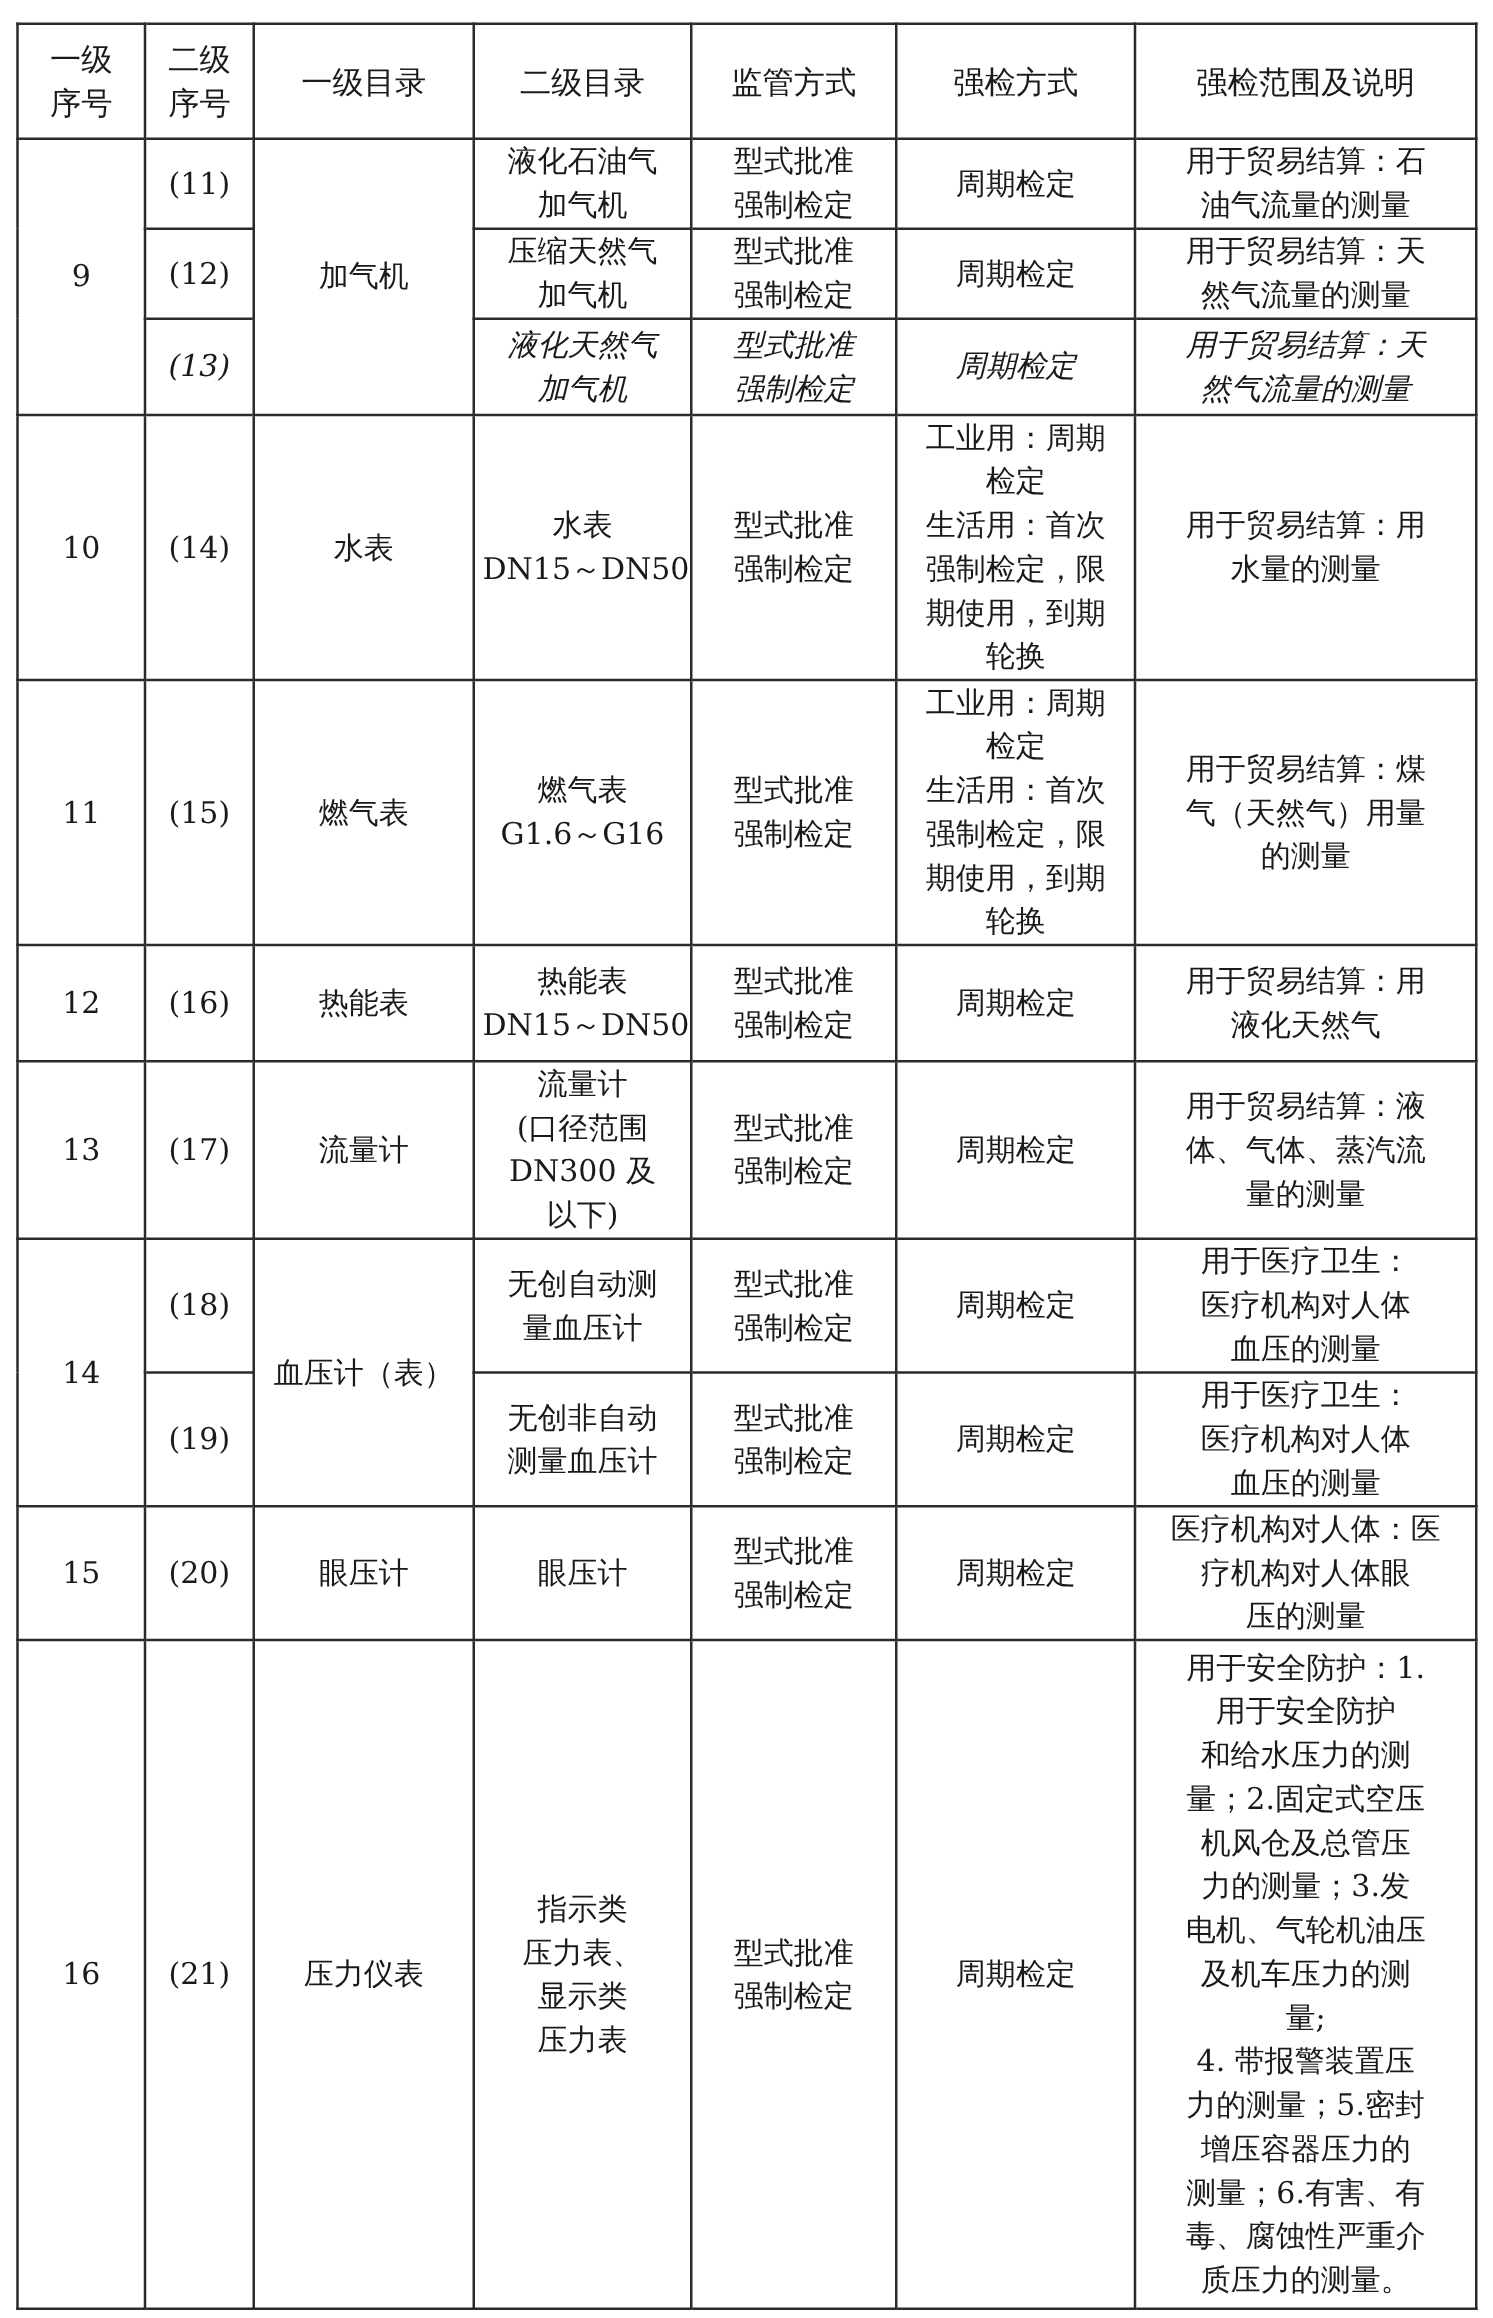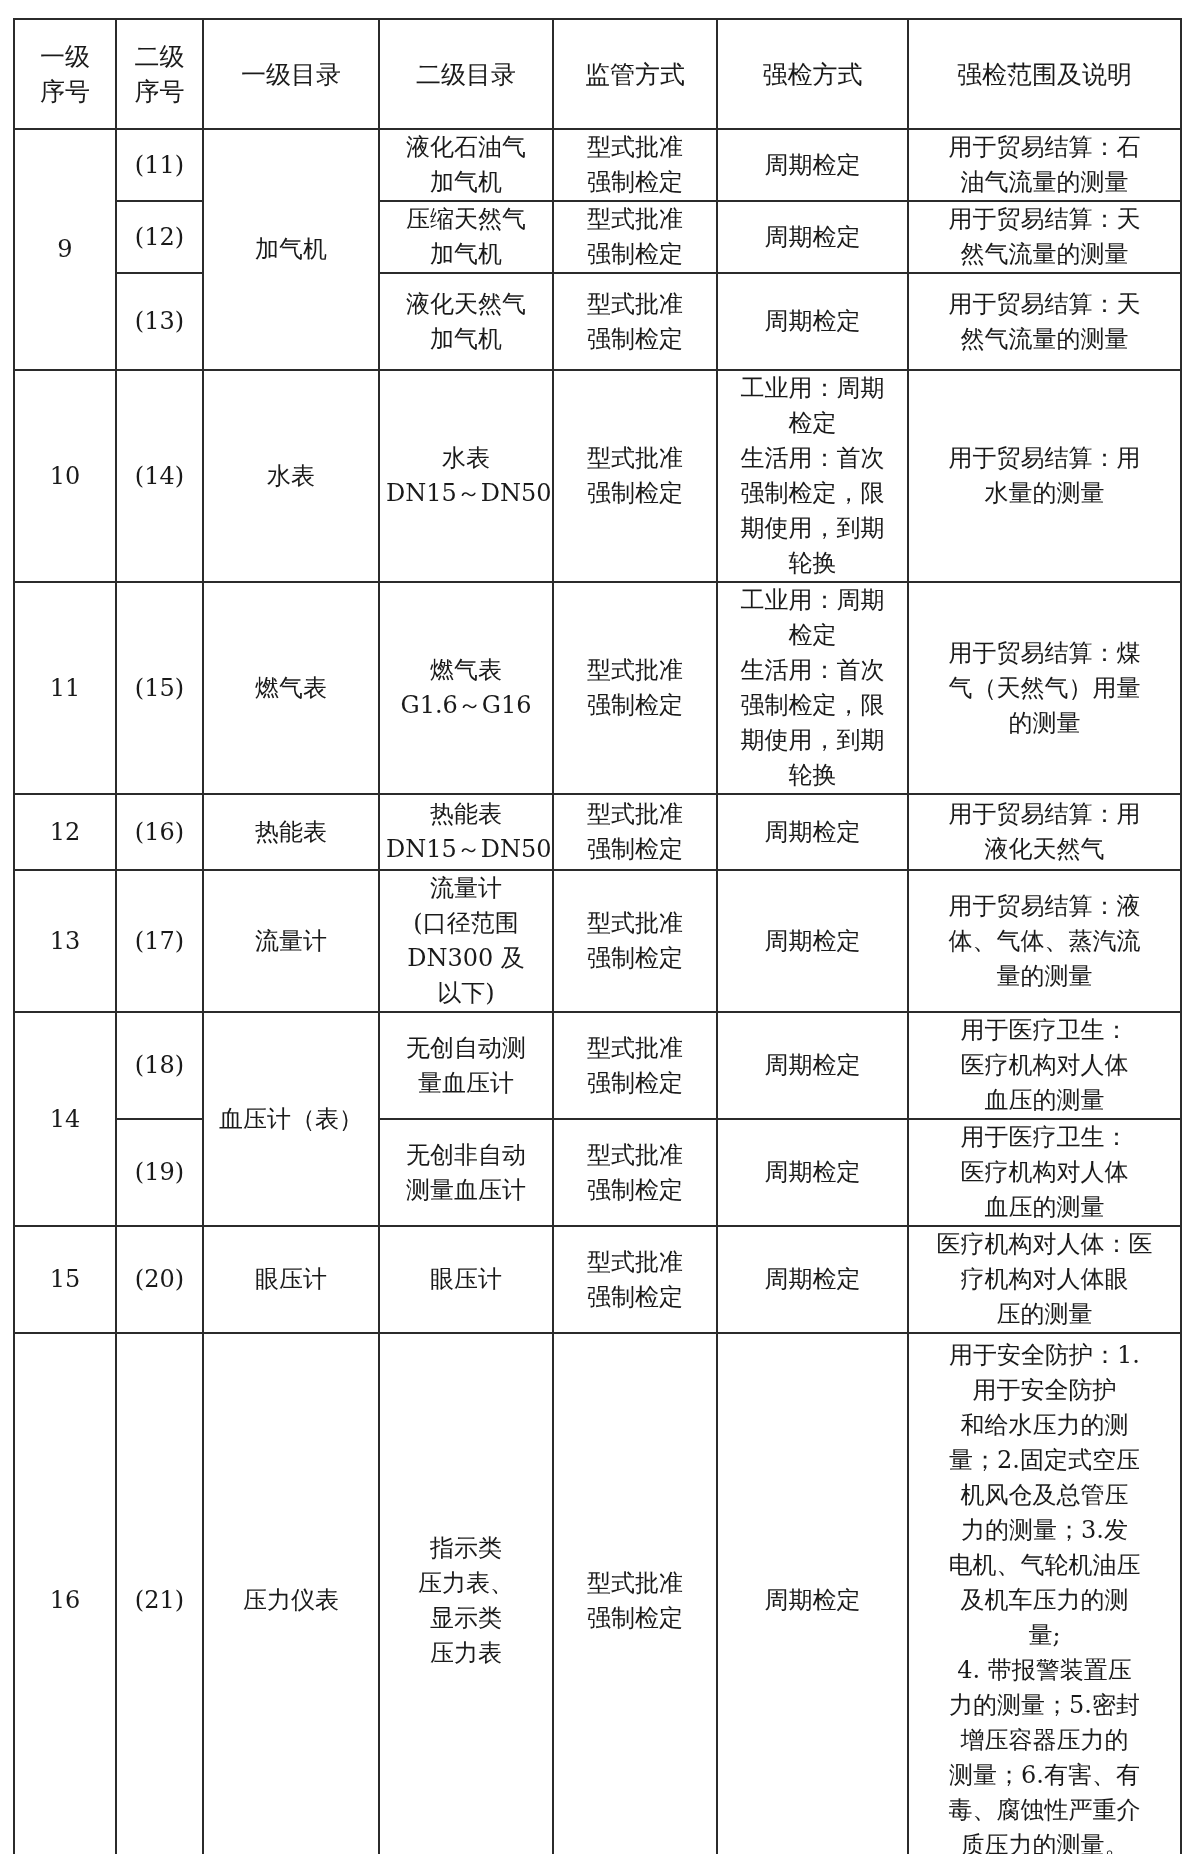--- a/index.html
+++ b/index.html
@@ -21,21 +21,21 @@
   <colgroup id="cols">
       <col style="width: 102px;">
       <col style="width: 87px;">
       <col style="width: 176px;">
       <col style="width: 174px;">
       <col style="width: 164px;">
       <col style="width: 191px;">
       <col style="width: 273px;">
     </colgroup>
   <thead>
-    <tr id="header-row" style="height: 110px;">
+    <tr id="header-row" style="height: 92px;">
         <th>
           <span class="ln">一级</span>
           <span class="ln">序号</span>
         </th>
         <th>
           <span class="ln">二级</span>
           <span class="ln">序号</span>
         </th>
         <th>
           <span class="ln">一级目录</span>
@@ -86,21 +86,21 @@
           <span class="ln">强制检定</span>
         </td>
         <td>
           <span class="ln">周期检定</span>
         </td>
         <td class="desc left">
           <span class="ln">用于贸易结算：天</span>
           <span class="ln">然气流量的测量</span>
         </td>
       </tr>
-      <tr style="height: 97px;">
+      <tr style="height: 77px; font-style: italic;">
         <td>(13)</td>
         <td>
           <span class="ln">液化天然气</span>
           <span class="ln">加气机</span>
         </td>
         <td>
           <span class="ln">型式批准</span>
           <span class="ln">强制检定</span>
         </td>
         <td>
@@ -155,21 +155,21 @@
           <span class="ln">强制检定，限</span>
           <span class="ln">期使用，到期</span>
           <span class="ln">轮换</span>
         </td>
         <td class="desc left">
           <span class="ln">用于贸易结算：煤</span>
           <span class="ln">气（天然气）用量</span>
           <span class="ln">的测量</span>
         </td>
       </tr>
-      <tr style="height: 76px;">
+      <tr style="height: 93px;">
         <td rowspan="1">12</td>
         <td>(16)</td>
         <td rowspan="1">热能表</td>
         <td>
           <span class="ln">热能表</span>
           <span class="ln">DN15～DN50</span>
         </td>
         <td>
           <span class="ln">型式批准</span>
           <span class="ln">强制检定</span>

